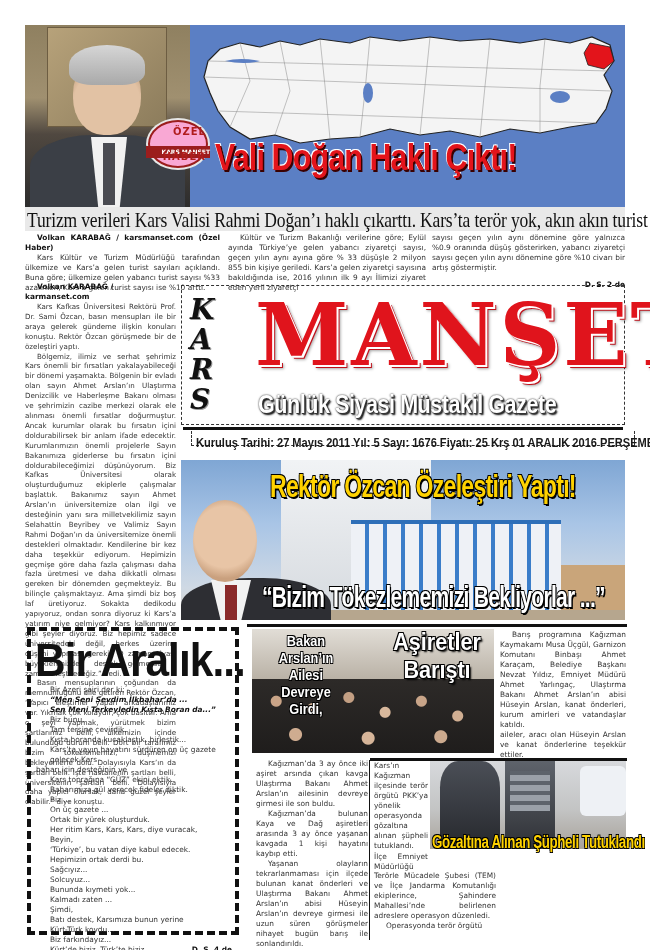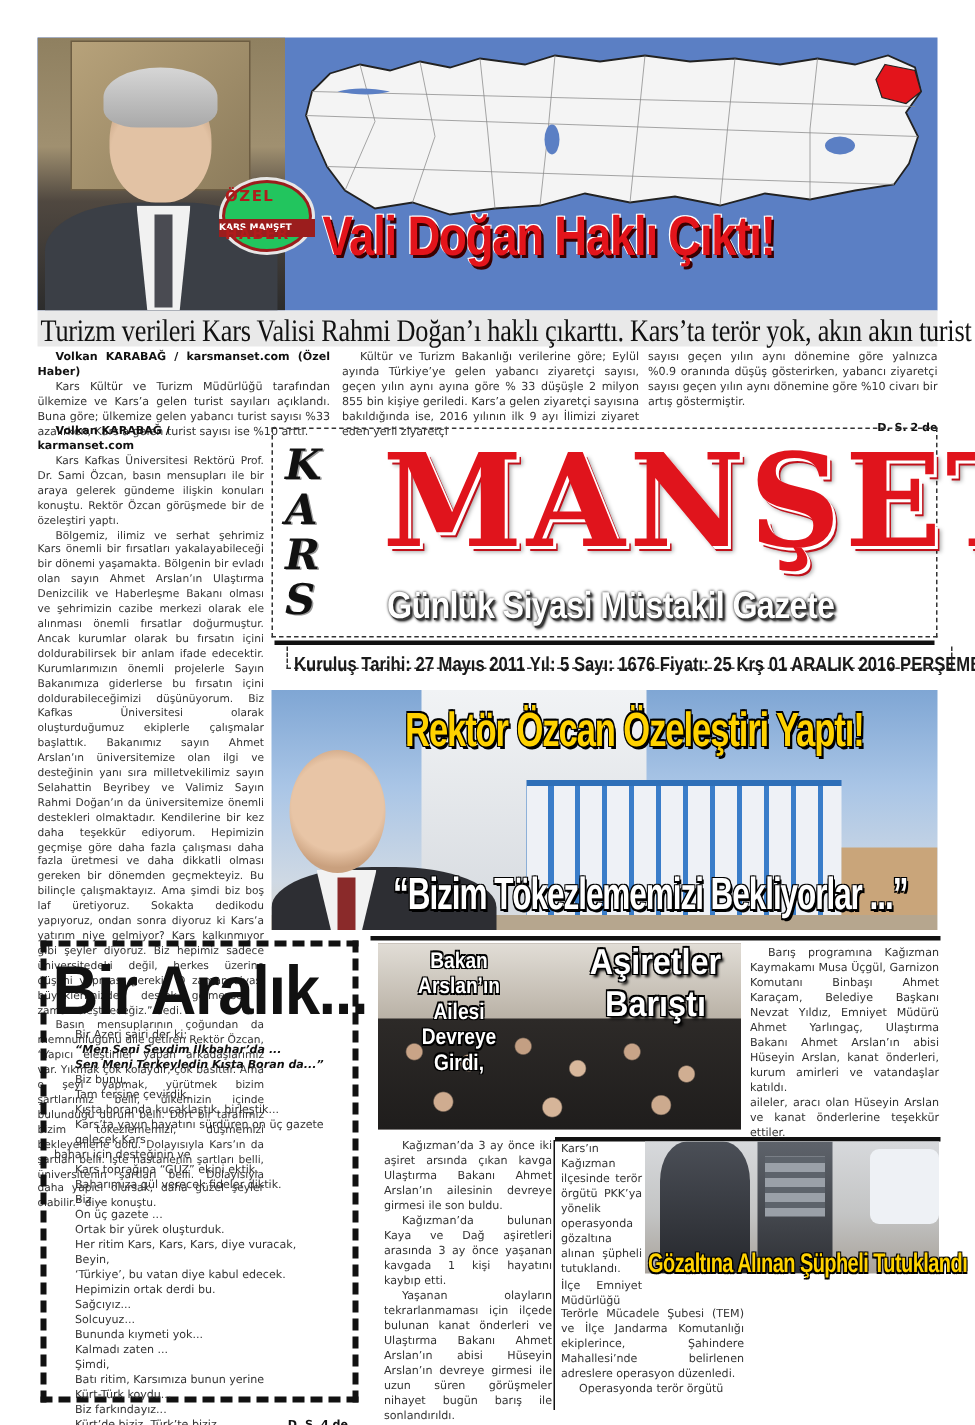--- a/index.html
+++ b/index.html
@@ -19,22 +19,22 @@
   #top-photo .hair { position:absolute; left:44px; top:20px; width:76px; height:40px; border-radius:50% 50% 30% 30%;
     background: linear-gradient(#d6d6d6,#a9a9a9); }
   #top-photo .suit { position:absolute; left:5px; top:110px; width:155px; height:80px; border-radius:40% 40% 0 0;
     background: #3b3f46; }
   #top-photo .shirt { position:absolute; left:66px; top:112px; width:36px; height:70px; background:#f1f1f1;
     clip-path: polygon(0 0,100% 0,80% 100%,20% 100%); }
   #top-photo .tie { position:absolute; left:78px; top:118px; width:12px; height:62px; background:#4a4b52; }
 
   #turkey-map { left: 175px; top: 6px; width: 420px; height: 115px; }
 
-  #ozel-badge { left: 148px; top: 120px; width: 60px; height: 48px; border-radius: 50%; background: #22c55e;
-    border: 2px solid #9b1d1d; box-shadow: 0 0 0 2px #e7e7e7; text-align: left; }
+  #ozel-badge { left: 148px; top: 120px; width: 60px; height: 48px; border-radius: 50%; background: #f9a8d4;
+    border: 2px solid #9b1d1d; box-shadow: 0 0 0 2px #e7e7e7; text-align: right; }
   #ozel-badge .ozel { position:absolute; top:4px; left:0; width:100%; font: bold 10px "DejaVu Sans", sans-serif; color:#b01c1c; letter-spacing:1px; }
   #ozel-badge .strip { position:absolute; top:24px; left:-4px; width:64px; height:12px; background:#9b1d1d; color:#fff;
     font: bold 6px "DejaVu Sans", sans-serif; line-height:12px; }
   #ozel-badge .haber { position:absolute; bottom:4px; left:0; width:100%; font: bold 10px "DejaVu Sans", sans-serif; color:#b01c1c; letter-spacing:1px; }
 
   #banner-headline { left: 215px; top: 137px; width: 390px; height: 44px;
     font: bold 37px "Liberation Sans", sans-serif; color: #e3141b; letter-spacing: -1px;
     transform: scaleX(0.82); transform-origin: left top; white-space: nowrap;
     text-shadow: 2px 2px 0 #3a0000, -1px -1px 0 #fff, 1px -1px 0 #fff; }
 
@@ -265,21 +265,21 @@
   <div class="ln">Ortak bir yürek oluşturduk.</div>
   <div class="ln">Her ritim Kars, Kars, Kars, diye vuracak,</div>
   <div class="ln">Beyin,</div>
   <div class="ln">‘Türkiye’, bu vatan diye kabul edecek.</div>
   <div class="ln">Hepimizin ortak derdi bu.</div>
   <div class="ln">Sağcıyız...</div>
   <div class="ln">Solcuyuz...</div>
   <div class="ln">Bununda kıymeti yok...</div>
   <div class="ln">Kalmadı zaten ...</div>
   <div class="ln">Şimdi,</div>
-  <div class="ln">Batı ritim, Karsımıza bunun yerine</div>
+  <div class="ln">Batı destek, Karsımıza bunun yerine</div>
   <div class="ln">Kürt-Türk koydu...</div>
   <div class="ln">Biz farkındayız...</div>
   <div class="lastrow">
     <span>Kürt’de biziz, Türk’te biziz...</span>
     <b>D. S. 4 de</b>
   </div>
 </div>
 
 <div id="ashiret-rule" class="abs"></div>
 <div id="ashiret-photo" class="abs">

